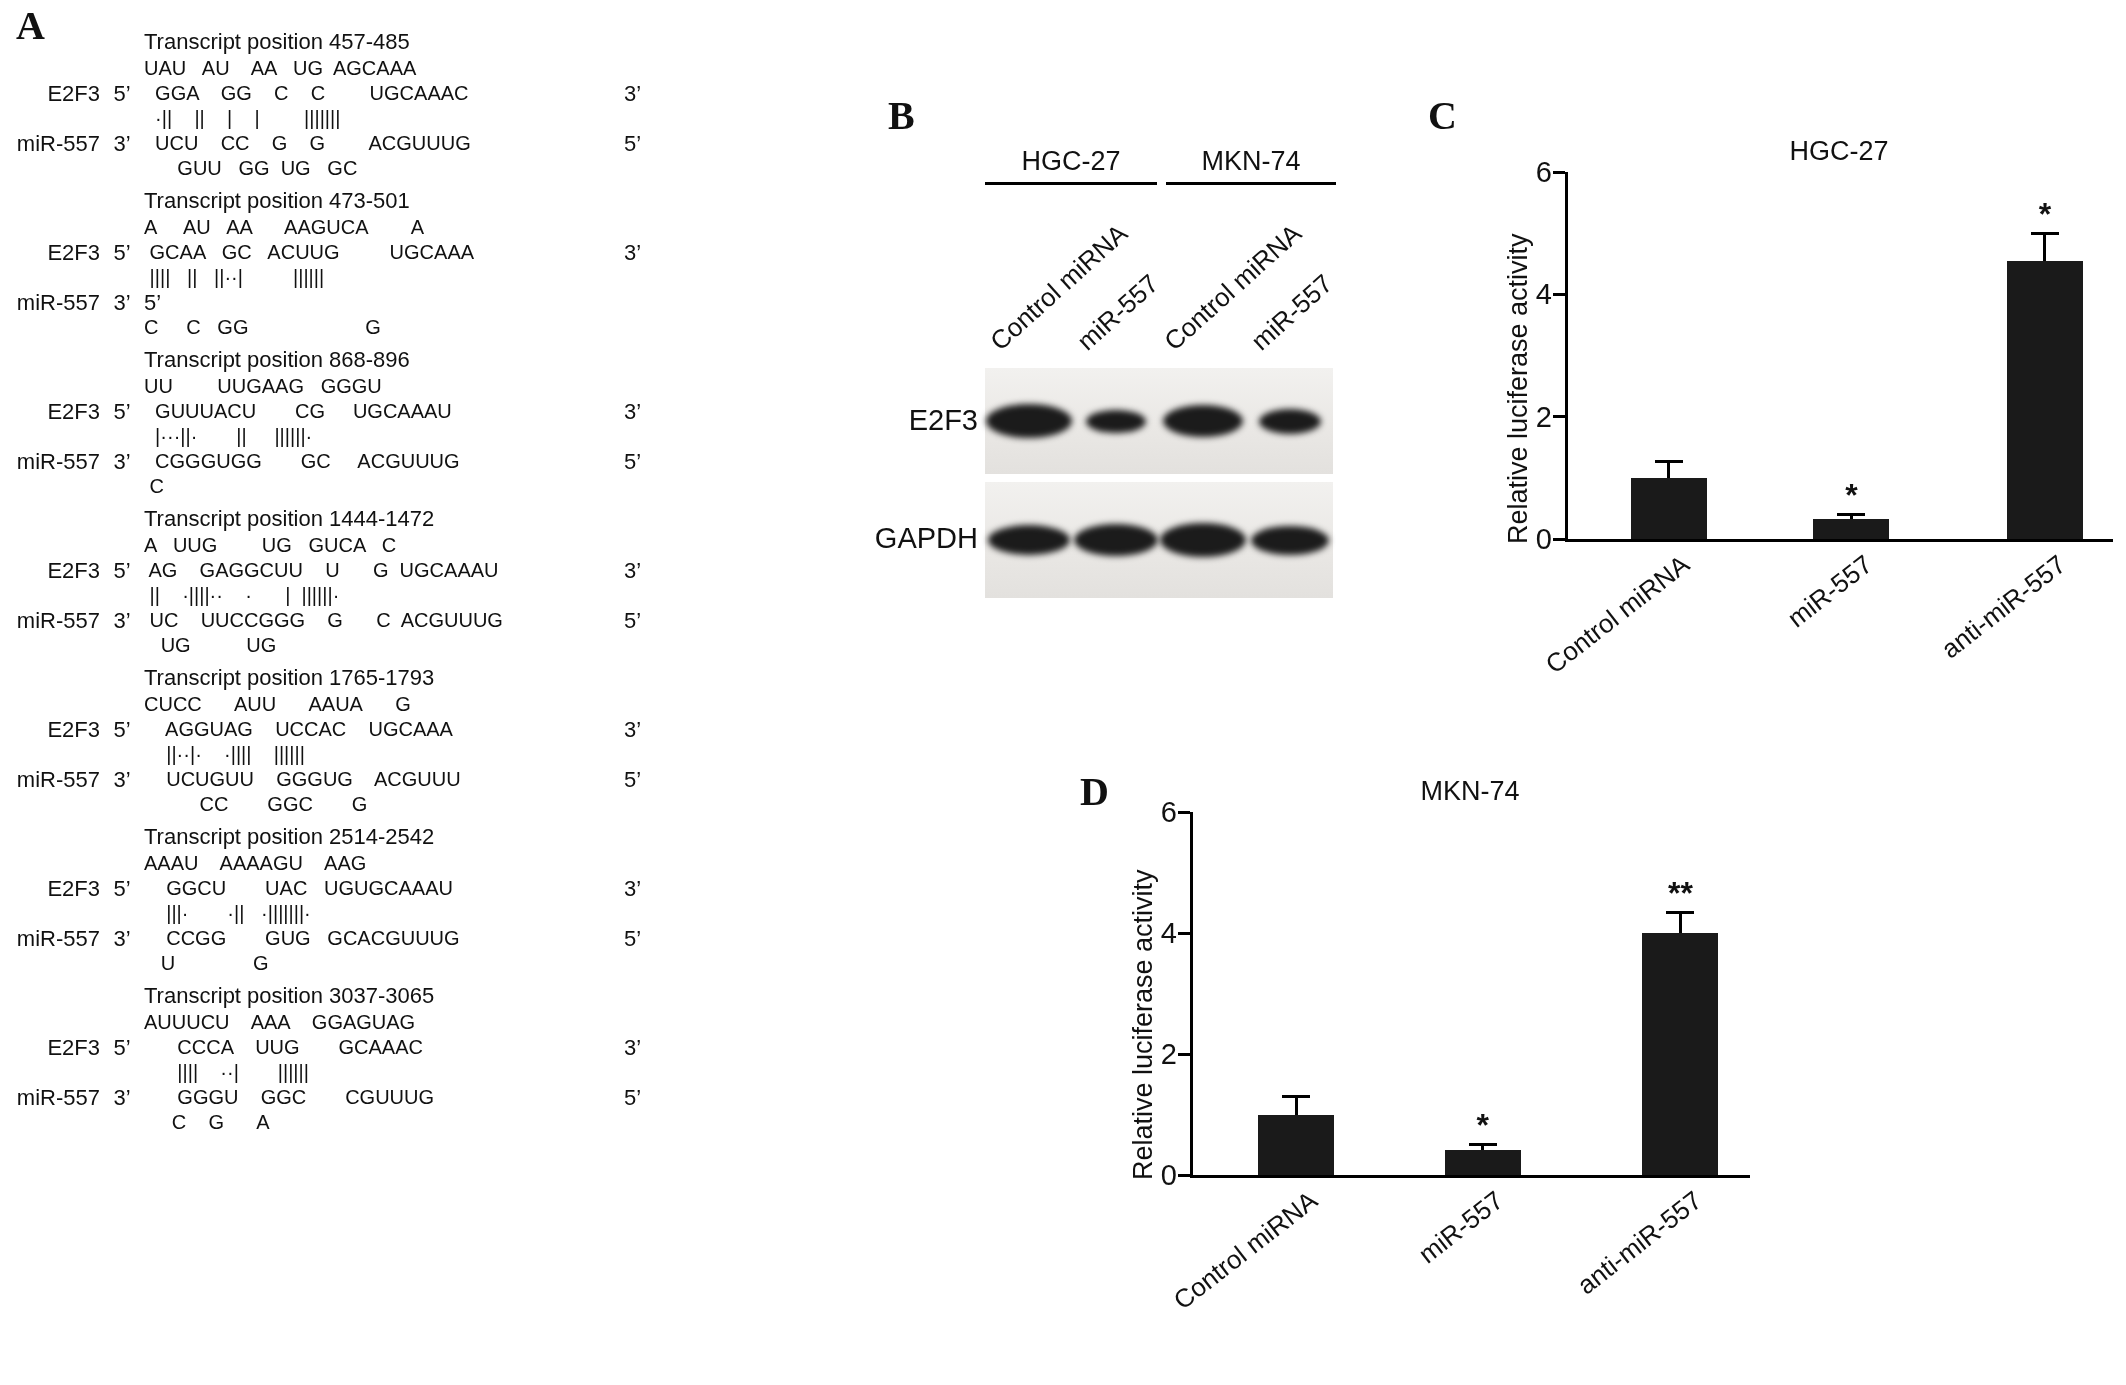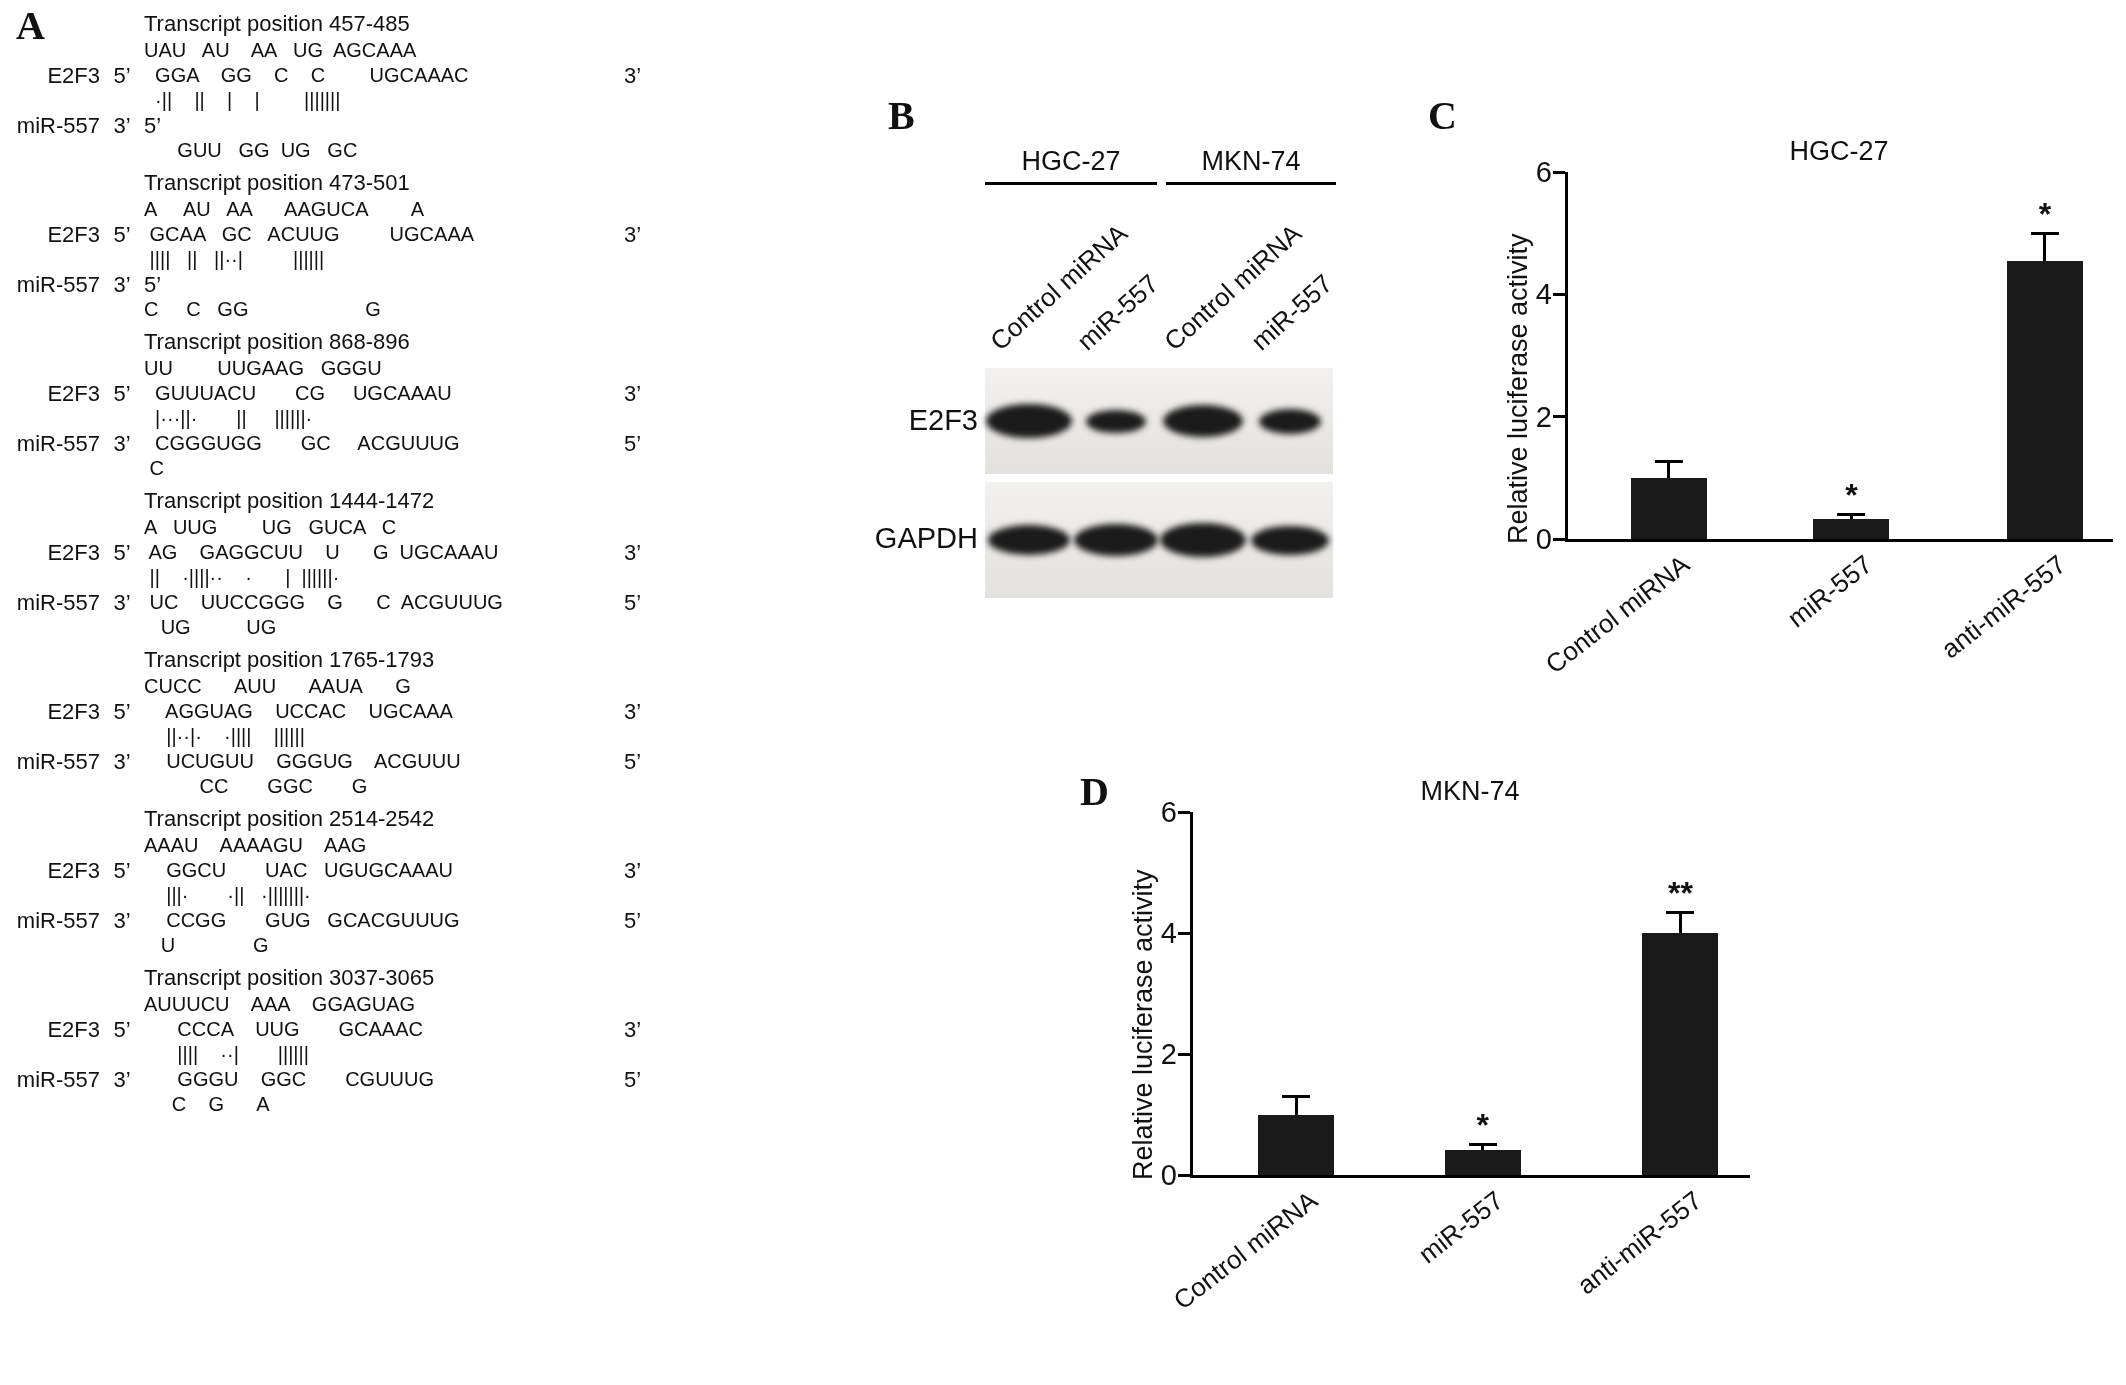--- a/index.html
+++ b/index.html
@@ -2,21 +2,21 @@
 <html><head>
 <meta charset="utf-8">
 <style>
   *{margin:0;padding:0;box-sizing:border-box}
   html,body{width:2126px;height:1385px}
   body{background:#fff;color:#111;font-family:"Liberation Sans",sans-serif;position:relative;overflow:hidden}
 
   .panel-letter{position:absolute;font-family:"Liberation Serif",serif;font-weight:bold;font-size:40px;line-height:40px}
 
   
-  #panelA{position:absolute;left:14px;top:12px;width:680px}
+  #panelA{position:absolute;left:14px;top:30px;width:680px}
   .block{margin-bottom:8px}
   .btitle{font-size:22px;margin-left:130px;margin-bottom:2px;line-height:24px}
   .row{display:flex;align-items:flex-start;height:25px}
   .lab{width:86px;text-align:right;font-size:22px;line-height:25px;white-space:nowrap}
   .prime{width:44px;text-align:center;font-size:22px;line-height:25px}
   .prime.end{text-align:left}
   .sp{width:130px;flex:0 0 130px}
   pre.seq{font-family:Liberation Sans, sans-serif;font-size:20px;line-height:25px;white-space:pre;width:480px;flex:0 0 480px}
 
   
@@ -62,20 +62,21 @@
       <pre class="seq">  GGA    GG    C    C        UGCAAAC</pre>
       <div class="prime end">3’</div>
     </div>
     <div class="row">
       <div class="sp"></div>
       <pre class="seq">  ·||    ||    |    |        |||||||</pre>
     </div>
     <div class="row">
       <div class="lab">miR-557</div>
       <div class="prime">3’</div>
+      <pre class="seq">  UCU    CC    G    G        ACGUUUG</pre>
       <div class="prime end">5’</div>
     </div>
     <div class="row">
       <div class="sp"></div>
       <pre class="seq">      GUU   GG  UG   GC</pre>
     </div>
   </div>
 
   <div class="block">
     <div class="btitle">Transcript position 473-501</div>

